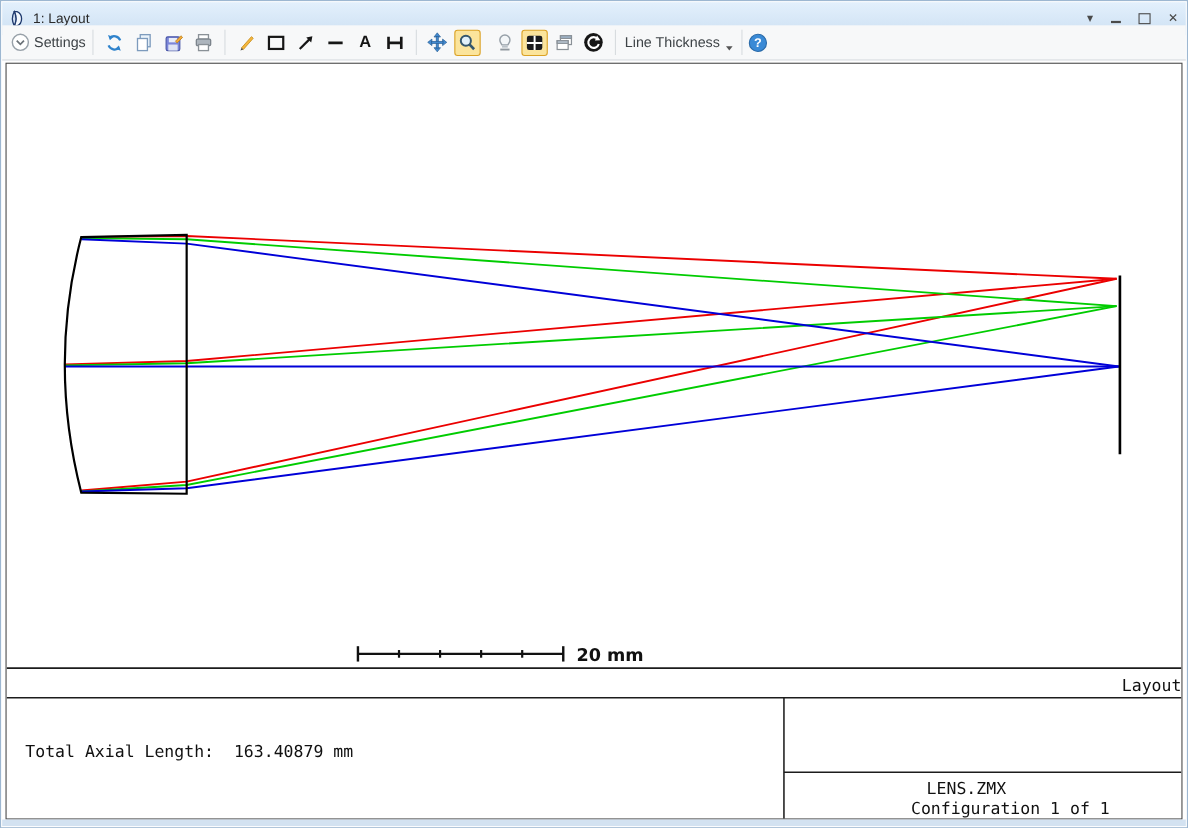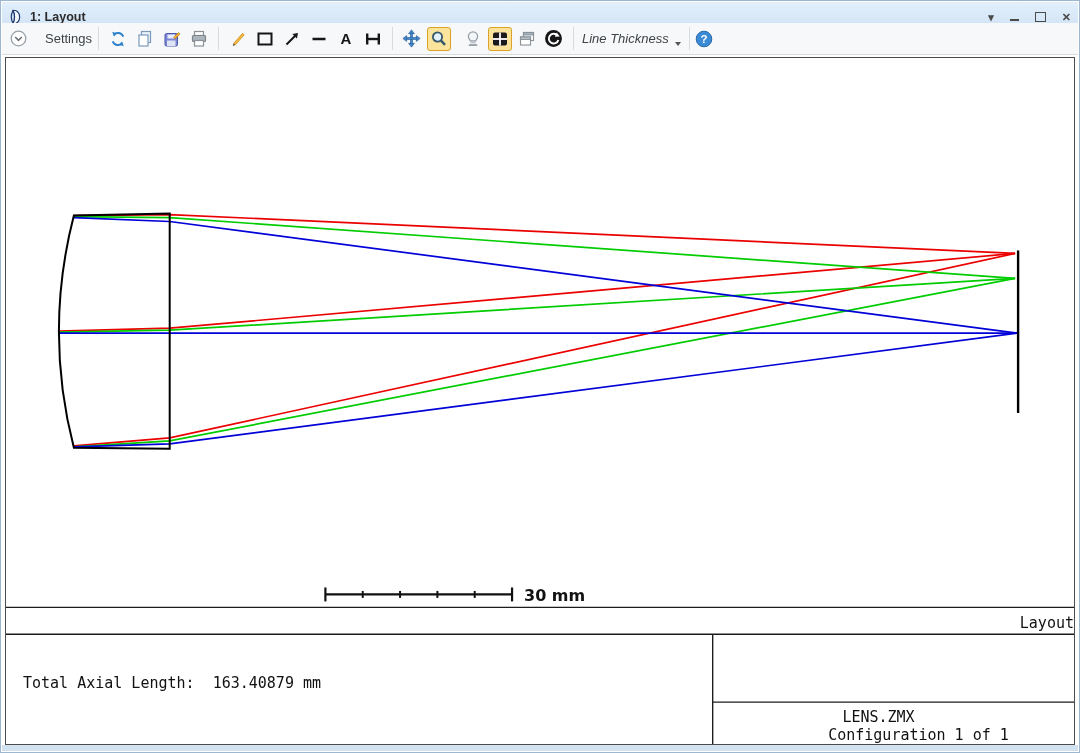--- a/index.html
+++ b/index.html
@@ -1,37 +1,37 @@
 <!DOCTYPE html>
 <html><head>
 <meta charset="utf-8">
 <style>
   html,body{margin:0;padding:0;}
   body{width:1080px;height:753px;position:relative;font-family:"Liberation Sans",sans-serif;background:#dfe9f3;overflow:hidden;}
   .window{position:absolute;inset:0;border:1px solid #9db7d1;background:#ffffff;box-sizing:border-box;}
 
   
   .titlebar{position:absolute;left:1px;top:1px;right:1px;height:30px;
-    background:linear-gradient(#e3f0fc,#cde0f3);display:flex;align-items:center;padding:12px 7px;gap:7px;box-sizing:border-box;font-weight:bold;}
+    background:linear-gradient(#e3f0fc,#cde0f3);display:flex;align-items:center;padding:12px 7px;gap:7px;box-sizing:border-box;}
   .title-text{font-size:12.5px;color:#2b2b2b;}
   .win-controls{margin-left:auto;display:flex;align-items:center;gap:16px;color:#4a4a4a;}
   .win-btn{font-size:11px;line-height:1;cursor:default;}
   .win-btn.max{width:9px;height:8px;border:1.5px solid #4a4a4a;}
   .win-btn.min{width:9px;height:2px;background:#4a4a4a;margin-top:6px;}
 
   
   .toolbar{position:absolute;left:1px;top:22px;right:1px;height:32px;background:#f7f8f9;
     border-bottom:1px solid #d8dcdf;display:flex;align-items:center;padding:0 4px;box-sizing:border-box;}
   .tgroup{display:flex;align-items:center;gap:3px;padding:0 5px;}
   .tsep{width:1px;height:23px;background:#d8dcdf;margin:0 2px;}
   .tbtn{min-width:24px;height:24px;display:flex;align-items:center;justify-content:center;border:1px solid transparent;border-radius:3px;box-sizing:border-box;}
   .tbtn.active{background:#fbe49c;border:1px solid #dba225;}
-  .settings{display:flex;align-items:center;gap:18px;padding:2px 4px;}
+  .settings{display:flex;align-items:center;gap:4px;padding:2px 4px;}
   .settings-label,.ddl-label{font-size:13px;color:#3e4347;}
-  .ddl{display:flex;align-items:flex-end;gap:6px;padding:2px 6px;font-style:italic;}
+  .ddl{display:flex;align-items:flex-end;gap:6px;padding:2px 6px;}
   .caret{width:0;height:0;border-left:3.5px solid transparent;border-right:3.5px solid transparent;border-top:4px solid #555;}
   .bold-A{font-weight:bold;font-size:15px;color:#141414;font-family:"Liberation Sans",sans-serif;}
 
   
   .plot{position:absolute;left:4px;top:56px;right:4px;bottom:7px;border:1px solid #4b4b4b;background:#fff;box-sizing:border-box;}
   .plot svg.diagram{position:absolute;inset:0;width:100%;height:100%;}
   .plot-label{position:absolute;font-family:"DejaVu Sans Mono","Liberation Mono",monospace;color:#111;white-space:pre;}
   #layout-title{left:0;right:0;top:556px;text-align:right;font-size:15px;}
   #scale-label{left:518px;top:528px;font-family:"DejaVu Sans",sans-serif;font-weight:bold;font-size:16px;}
   #total-axial{left:17px;top:616px;font-size:15px;}
@@ -229,21 +229,21 @@
           <line x1="325" y1="595" x2="512" y2="595" stroke="#111" stroke-width="2.2"></line>
           <line x1="325" y1="588" x2="325" y2="602" stroke="#111" stroke-width="2.2"></line>
           <line x1="512" y1="588" x2="512" y2="602" stroke="#111" stroke-width="2.2"></line>
           <line x1="362.4" y1="591.5" x2="362.4" y2="598.5" stroke="#111" stroke-width="2"></line>
           <line x1="399.8" y1="591.5" x2="399.8" y2="598.5" stroke="#111" stroke-width="2"></line>
           <line x1="437.2" y1="591.5" x2="437.2" y2="598.5" stroke="#111" stroke-width="2"></line>
           <line x1="474.6" y1="591.5" x2="474.6" y2="598.5" stroke="#111" stroke-width="2"></line>
         </g>
     </svg>
 
-    <div class="plot-label" id="scale-label">30 mm</div>
+    <div class="plot-label" id="scale-label">20 mm</div>
     <div class="plot-label" id="layout-title">Layout</div>
     <div class="plot-label" id="total-axial">Total Axial Length:  163.40879 mm</div>
     <div class="plot-label tb-right" id="file-name">LENS.ZMX</div>
     <div class="plot-label tb-right" id="config">Configuration 1 of 1</div>
   </div>
 
   <div class="bottom-strip"></div>
 </div>
 
 </body></html>

